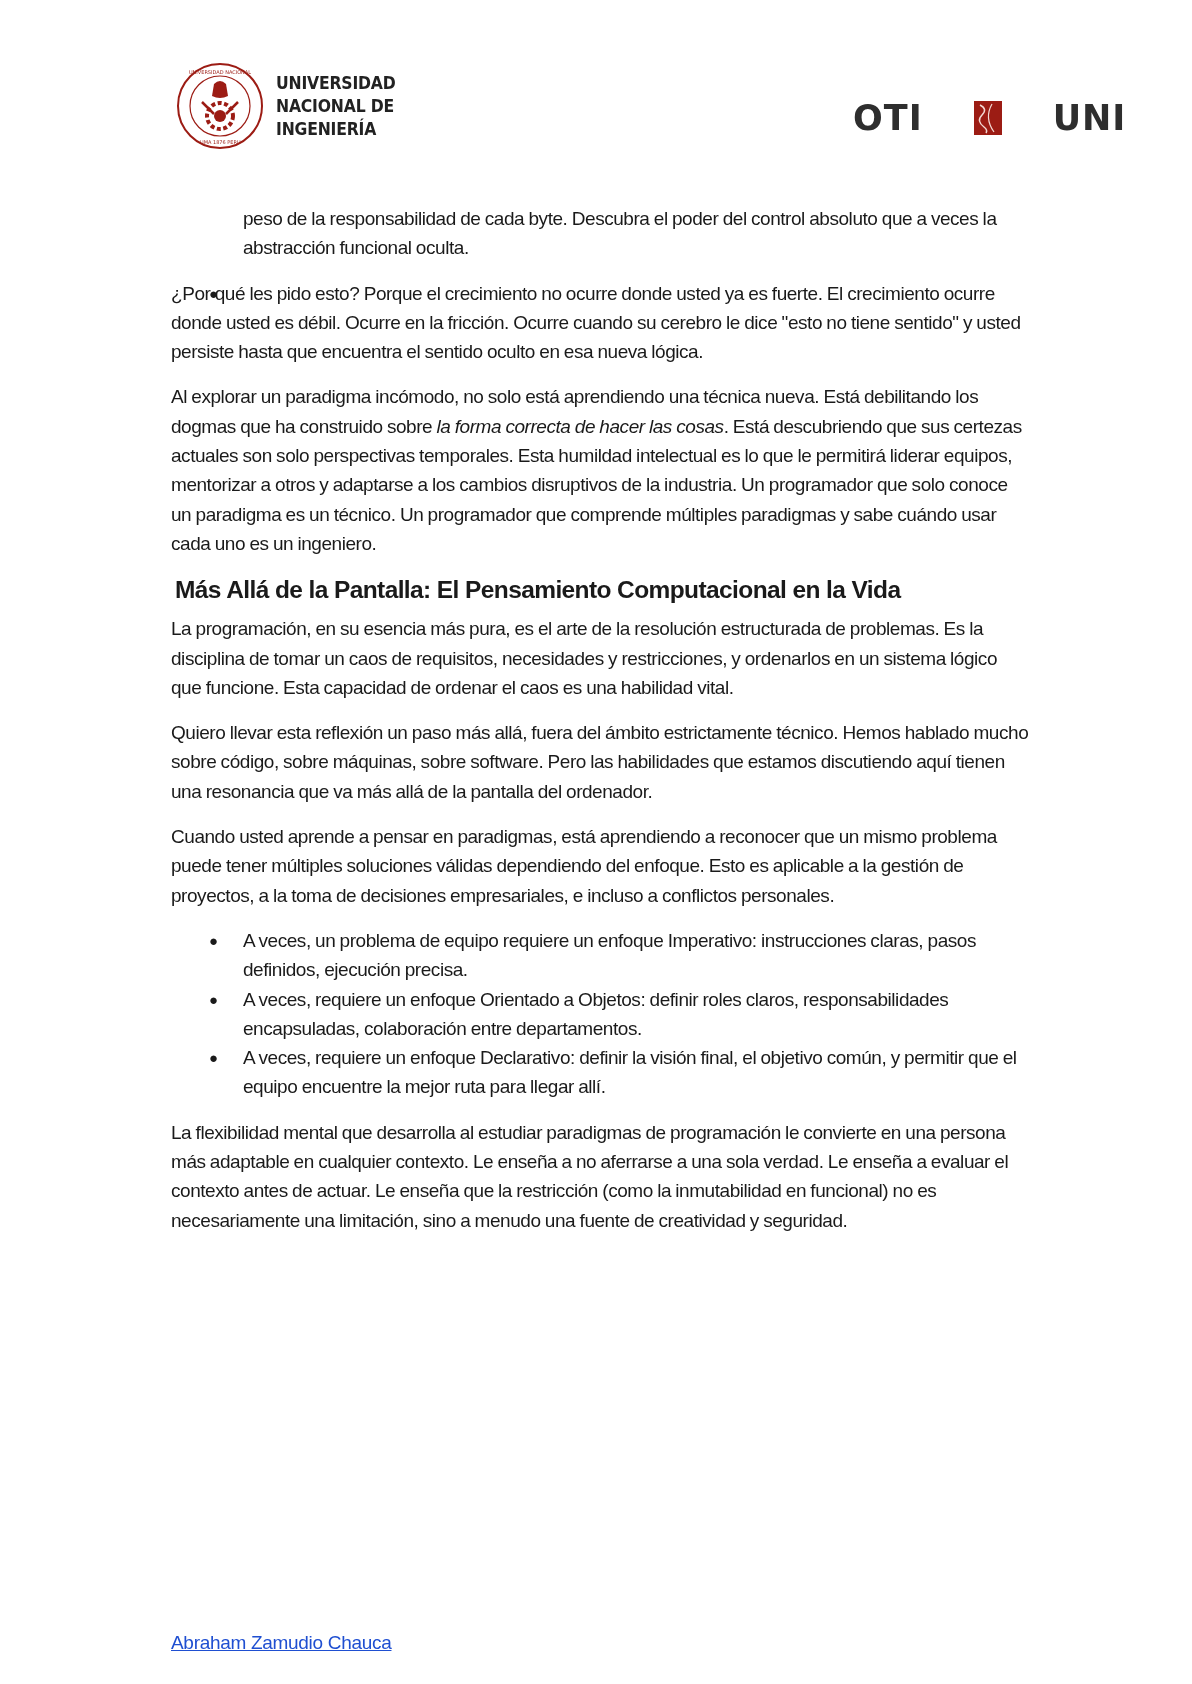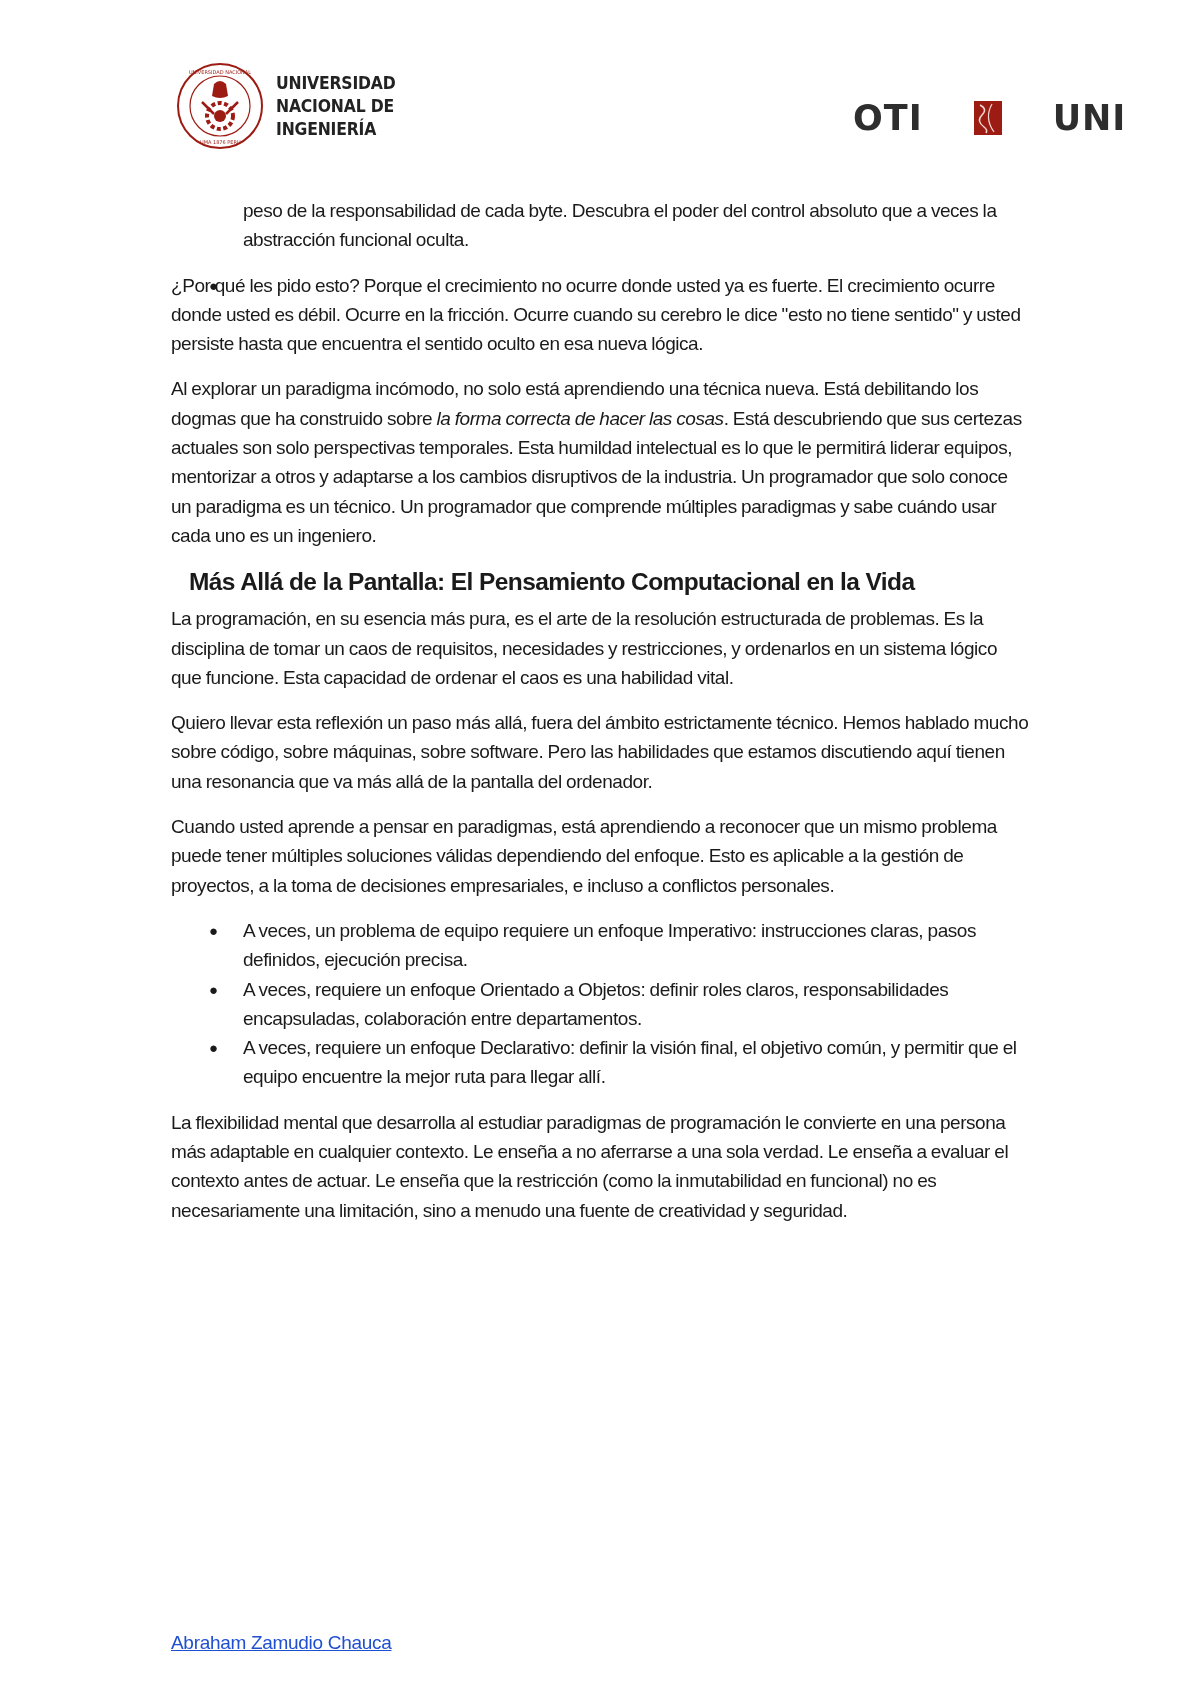--- a/index.html
+++ b/index.html
@@ -17,29 +17,29 @@
   }
   .uni-name div { white-space: nowrap; }
   .oti-logo { position: absolute; left: 853px; top: 100px; display: flex; align-items: center; height: 36px; gap: 48px; }
   .oti-text { font-family: "DejaVu Sans", sans-serif; font-weight: bold; font-size: 35px; color: #2e2e2e; letter-spacing: 1px; line-height: 36px; }
   .oti-mark { width: 28px; height: 34px; background: #9c1c14; margin: 0 3px; position: relative; }
   .oti-mark svg { position: absolute; left: 0; top: 0; }
 
   .content { position: absolute; left: 171px; top: 196px; width: 860px; }
   .p {
     font-family: "Liberation Sans", sans-serif; font-size: 19px; line-height: 29.3px;
-    margin: 0 0 16px 0; letter-spacing: -0.45px; word-spacing: -0.5px;
+    margin: 8px 0 16px 0; letter-spacing: -0.45px; word-spacing: -0.5px;
   }
   .indent { padding-left: 72px; }
   .bullet-list { list-style: none; margin: 0; padding: 0; }
   .bullet-item { position: relative; padding-left: 72px; }
   .bullet-dot { position: absolute; left: 38px; top: 0; font-size: 15px; }
   .heading {
     font-family: "Liberation Sans", sans-serif; font-weight: bold; font-size: 24.5px;
-    line-height: 32px; margin: 14px 0 6px 18px; letter-spacing: -0.6px;
+    line-height: 32px; margin: 14px 0 6px 4px; letter-spacing: -0.6px;
   }
   .footer-link {
     position: absolute; left: 171px; top: 1631px; font-size: 19px; line-height: 24px;
     color: #1f4fd1; text-decoration: underline; letter-spacing: -0.3px;
   }
 </style>
 </head>
 <body>
 
 <div class="header">

